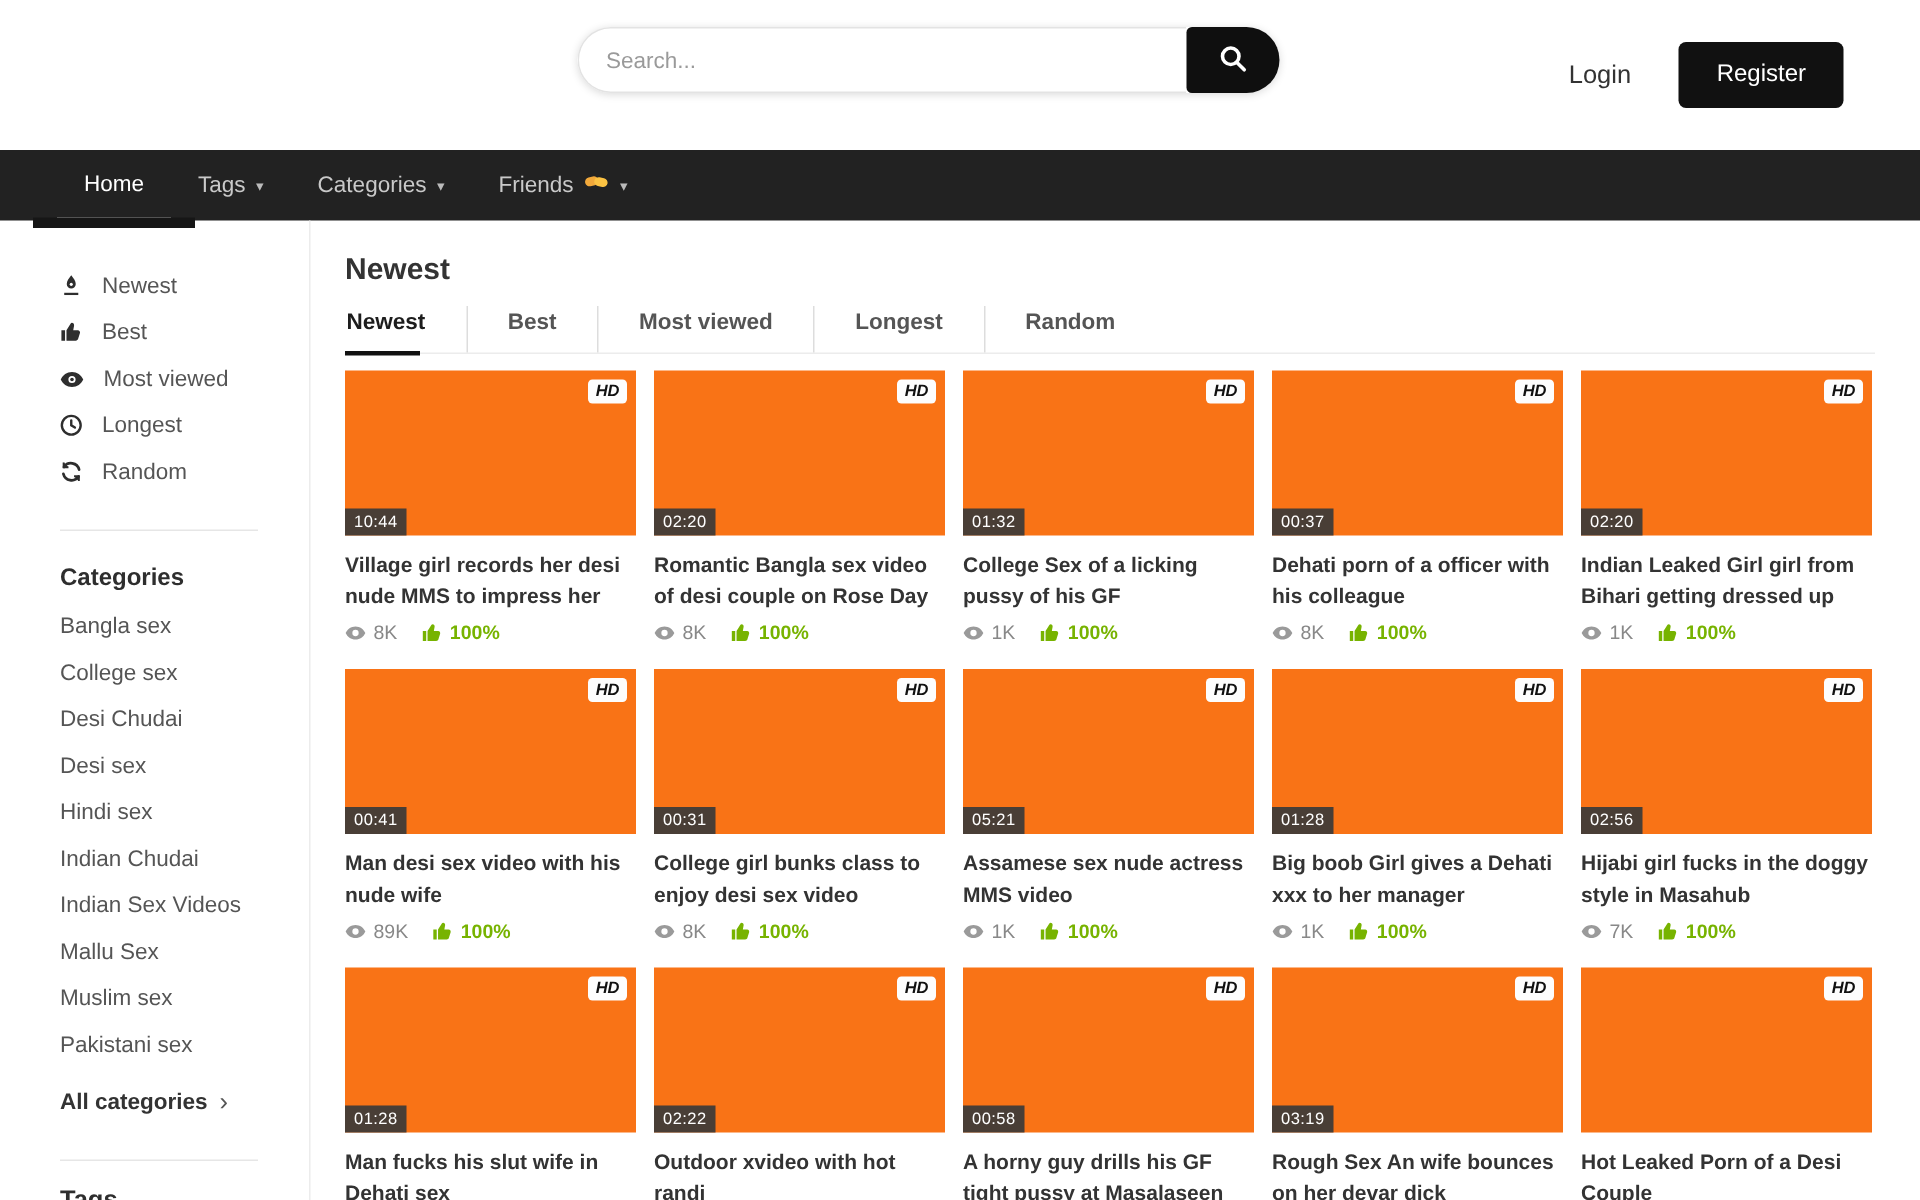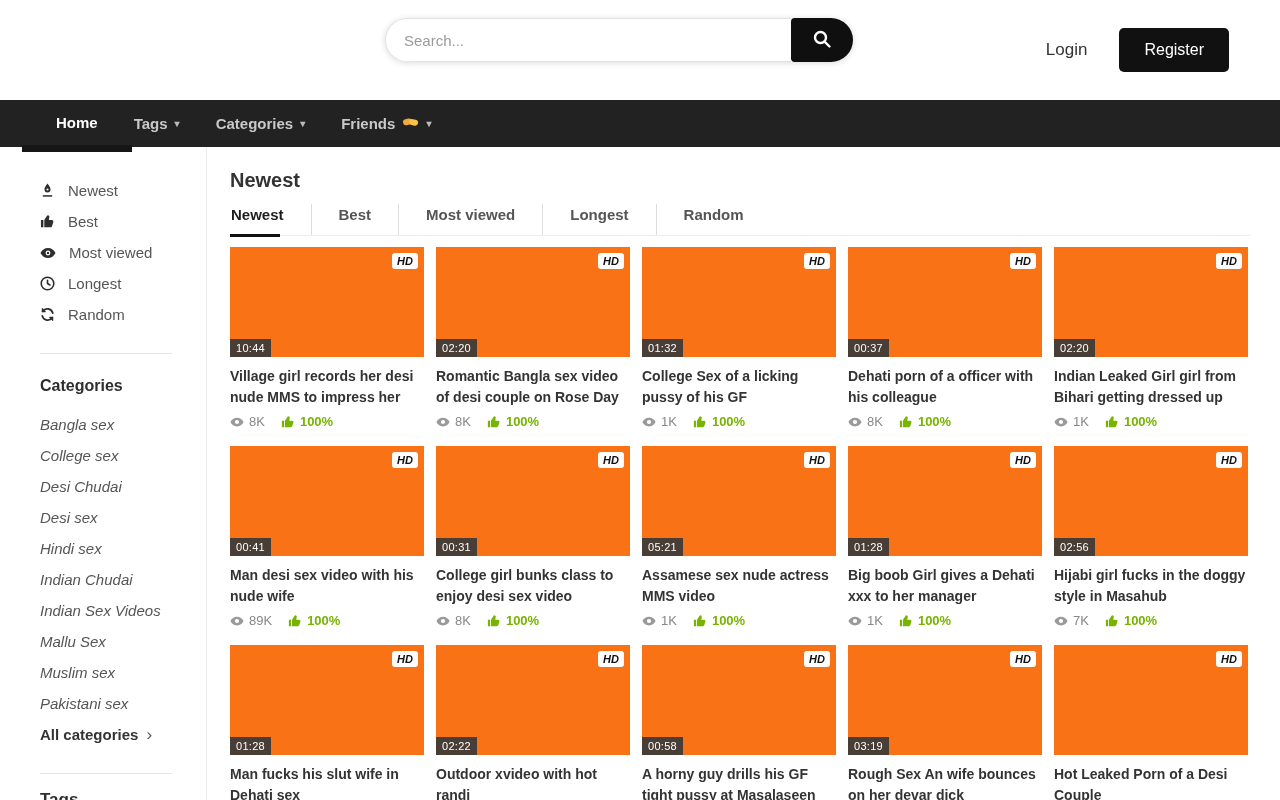--- a/index.html
+++ b/index.html
@@ -32,41 +32,41 @@
     border:none; border-radius:5px; cursor:pointer; font-family:"Liberation Sans", sans-serif;
   }
 
   
   .navbar {
     position:absolute; top:100px; left:0; width:100%; height:47px;
     background:#222; display:flex; align-items:stretch; padding-left:38px;
   }
   .nav-item {
     position:relative; display:flex; align-items:center; gap:7px;
-    padding:0 18px; color:#c9c9c9; font-size:15px; cursor:pointer;font-weight:bold;
+    padding:0 18px; color:#c9c9c9; font-size:15px; cursor:pointer;
   }
   .nav-item .caret { font-size:10px; color:#bbb; }
   .nav-item.active { color:#fff; border-bottom:2px solid #fff; }
   .nav-item.active::after {
     content:""; position:absolute; left:-16px; right:-16px; bottom:-7px;
     height:7px; background:#161616;
   }
 
   
   .sidebar {
     position:absolute; top:147px; left:0; width:207px; height:653px;
     border-right:1px solid #ececec; padding:28px 34px 0 40px;
   }
   .sort-list { list-style:none; }
   .sort-item { display:flex; align-items:center; gap:13px; height:31px; color:#555; font-size:15px; cursor:pointer; }
   .sort-item svg { flex:0 0 auto; color:#2e2e2e; }
   .side-divider { border:none; border-top:1px solid #e6e6e6; margin-top:23px; }
   .cats-heading { margin-top:23px; font-size:16px; font-weight:bold; color:#2e2e2e; }
   .cat-list { list-style:none; margin-top:14px; }
-  .cat-item { height:31px; display:flex; align-items:center; color:#555; font-size:15px; cursor:pointer;font-style:italic; }
+  .cat-item { height:31px; display:flex; align-items:flex-start; color:#555; font-size:15px; cursor:pointer; }
   .all-cats { height:31px; display:flex; align-items:center; gap:8px; font-size:15px; font-weight:bold; color:#333; cursor:pointer; }
   .all-cats .chev { color:#555; font-weight:normal; font-size:17px; }
   .tags-heading { margin-top:16px; font-size:17px; font-weight:bold; color:#2e2e2e; }
 
   
   .main { position:absolute; top:147px; left:230px; width:1020px; height:653px; }
   .page-title { margin-top:22px; font-size:20px; font-weight:bold; color:#333; }
   .tabs { margin-top:12px; display:flex; border-bottom:1px solid #ececec; }
   .tab {
     position:relative; padding:2px 27px 12px 27px; font-size:15px; font-weight:bold;

